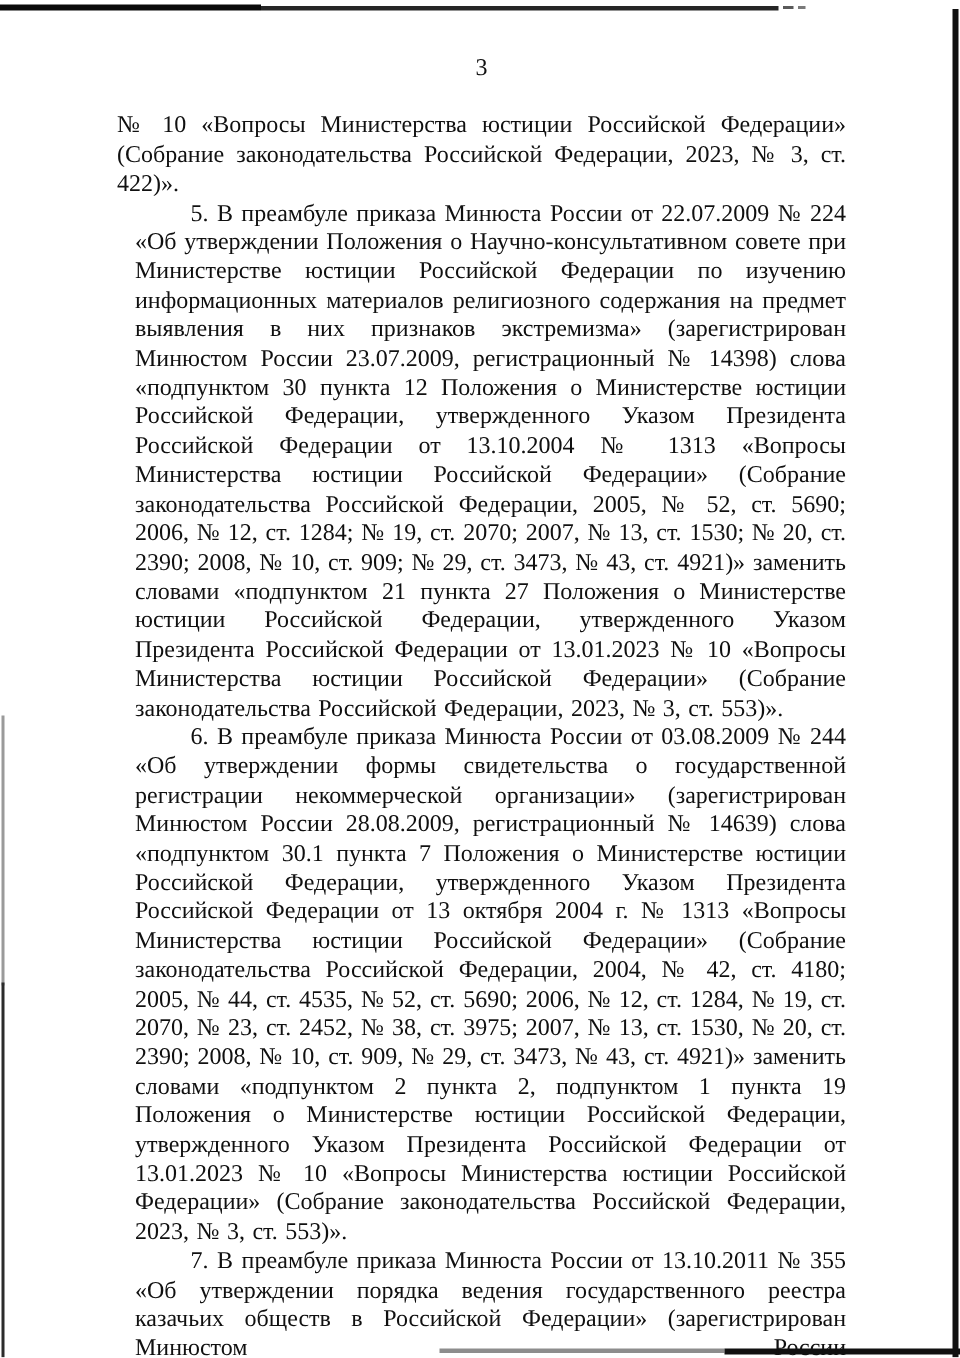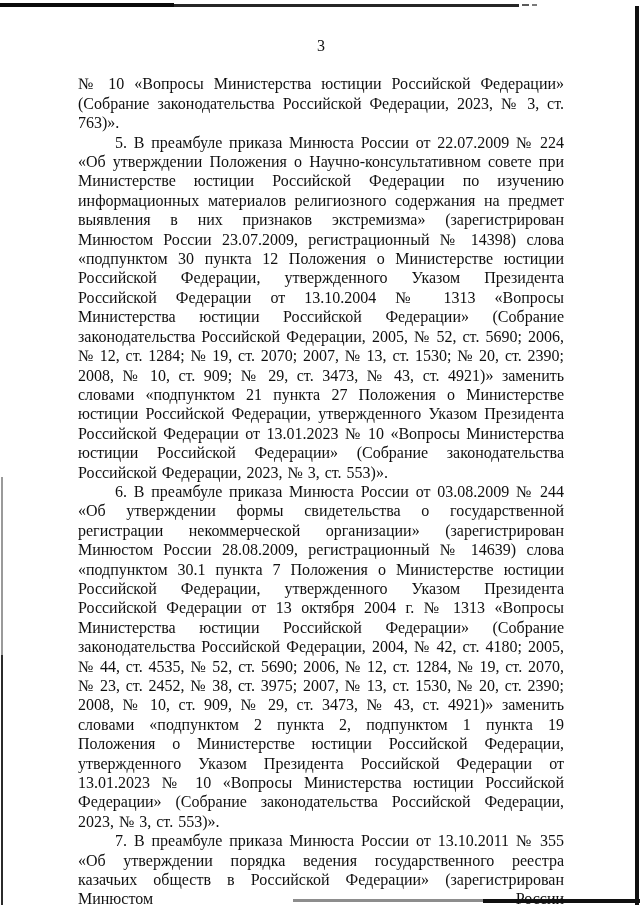--- a/index.html
+++ b/index.html
@@ -41,42 +41,42 @@
     hyphens: none;
   }
   .page-number {
     text-align: center;
     margin: 0 0 19px 0;
   }
   p.para {
     margin: 0;
     word-spacing: 1px;
   }
-  p.indent { text-indent: 37px; }
+  p.indent { text-indent: 37px; margin-left: 12px; }
   p.runover { text-align-last: justify; }
 </style>
 </head>
 <body>
 
 <div class="page">
 
   <div class="mark border-top-a"></div>
   <div class="mark border-top-b"></div>
   <div class="mark border-top-d1"></div>
   <div class="mark border-top-d2"></div>
   <div class="mark border-right"></div>
   <div class="mark border-left-g"></div>
   <div class="mark border-left-d"></div>
   <div class="mark border-bot-g"></div>
   <div class="mark border-bot-d"></div>
 
   <div class="content">
     <div class="page-number">3</div>
 
-    <p class="para">№ 10 «Вопросы Министерства юстиции Российской Федерации» (Собрание законодательства Российской Федерации, 2023, № 3, ст. 763)».</p>
+    <p class="para">№ 10 «Вопросы Министерства юстиции Российской Федерации» (Собрание законодательства Российской Федерации, 2023, № 3, ст. 422)».</p>
 
     <p class="para indent">5. В преамбуле приказа Минюста России от 22.07.2009 № 224 «Об утверждении Положения о Научно-консультативном совете при Министерстве юстиции Российской Федерации по изучению информационных материалов религиозного содержания на предмет выявления в них признаков экстремизма» (зарегистрирован Минюстом России 23.07.2009, регистрационный № 14398) слова «подпунктом 30 пункта 12 Положения о Министерстве юстиции Российской Федерации, утвержденного Указом Президента Российской Федерации от 13.10.2004 № 1313 «Вопросы Министерства юстиции Российской Федерации» (Собрание законодательства Российской Федерации, 2005, № 52, ст. 5690; 2006, № 12, ст. 1284; № 19, ст. 2070; 2007, № 13, ст. 1530; № 20, ст. 2390; 2008, № 10, ст. 909; № 29, ст. 3473, № 43, ст. 4921)» заменить словами «подпунктом 21 пункта 27 Положения о Министерстве юстиции Российской Федерации, утвержденного Указом Президента Российской Федерации от 13.01.2023 № 10 «Вопросы Министерства юстиции Российской Федерации» (Собрание законодательства Российской Федерации, 2023, № 3, ст. 553)».</p>
 
     <p class="para indent">6. В преамбуле приказа Минюста России от 03.08.2009 № 244 «Об утверждении формы свидетельства о государственной регистрации некоммерческой организации» (зарегистрирован Минюстом России 28.08.2009, регистрационный № 14639) слова «подпунктом 30.1 пункта 7 Положения о Министерстве юстиции Российской Федерации, утвержденного Указом Президента Российской Федерации от 13 октября 2004 г. № 1313 «Вопросы Министерства юстиции Российской Федерации» (Собрание законодательства Российской Федерации, 2004, № 42, ст. 4180; 2005, № 44, ст. 4535, № 52, ст. 5690; 2006, № 12, ст. 1284, № 19, ст. 2070, № 23, ст. 2452, № 38, ст. 3975; 2007, № 13, ст. 1530, № 20, ст. 2390; 2008, № 10, ст. 909, № 29, ст. 3473, № 43, ст. 4921)» заменить словами «подпунктом 2 пункта 2, подпунктом 1 пункта 19 Положения о Министерстве юстиции Российской Федерации, утвержденного Указом Президента Российской Федерации от 13.01.2023 № 10 «Вопросы Министерства юстиции Российской Федерации» (Собрание законодательства Российской Федерации, 2023, № 3, ст. 553)».</p>
 
     <p class="para indent runover">7. В преамбуле приказа Минюста России от 13.10.2011 № 355 «Об утверждении порядка ведения государственного реестра казачьих обществ в Российской Федерации» (зарегистрирован Минюстом России</p>
   </div>
 
 </div>
 

